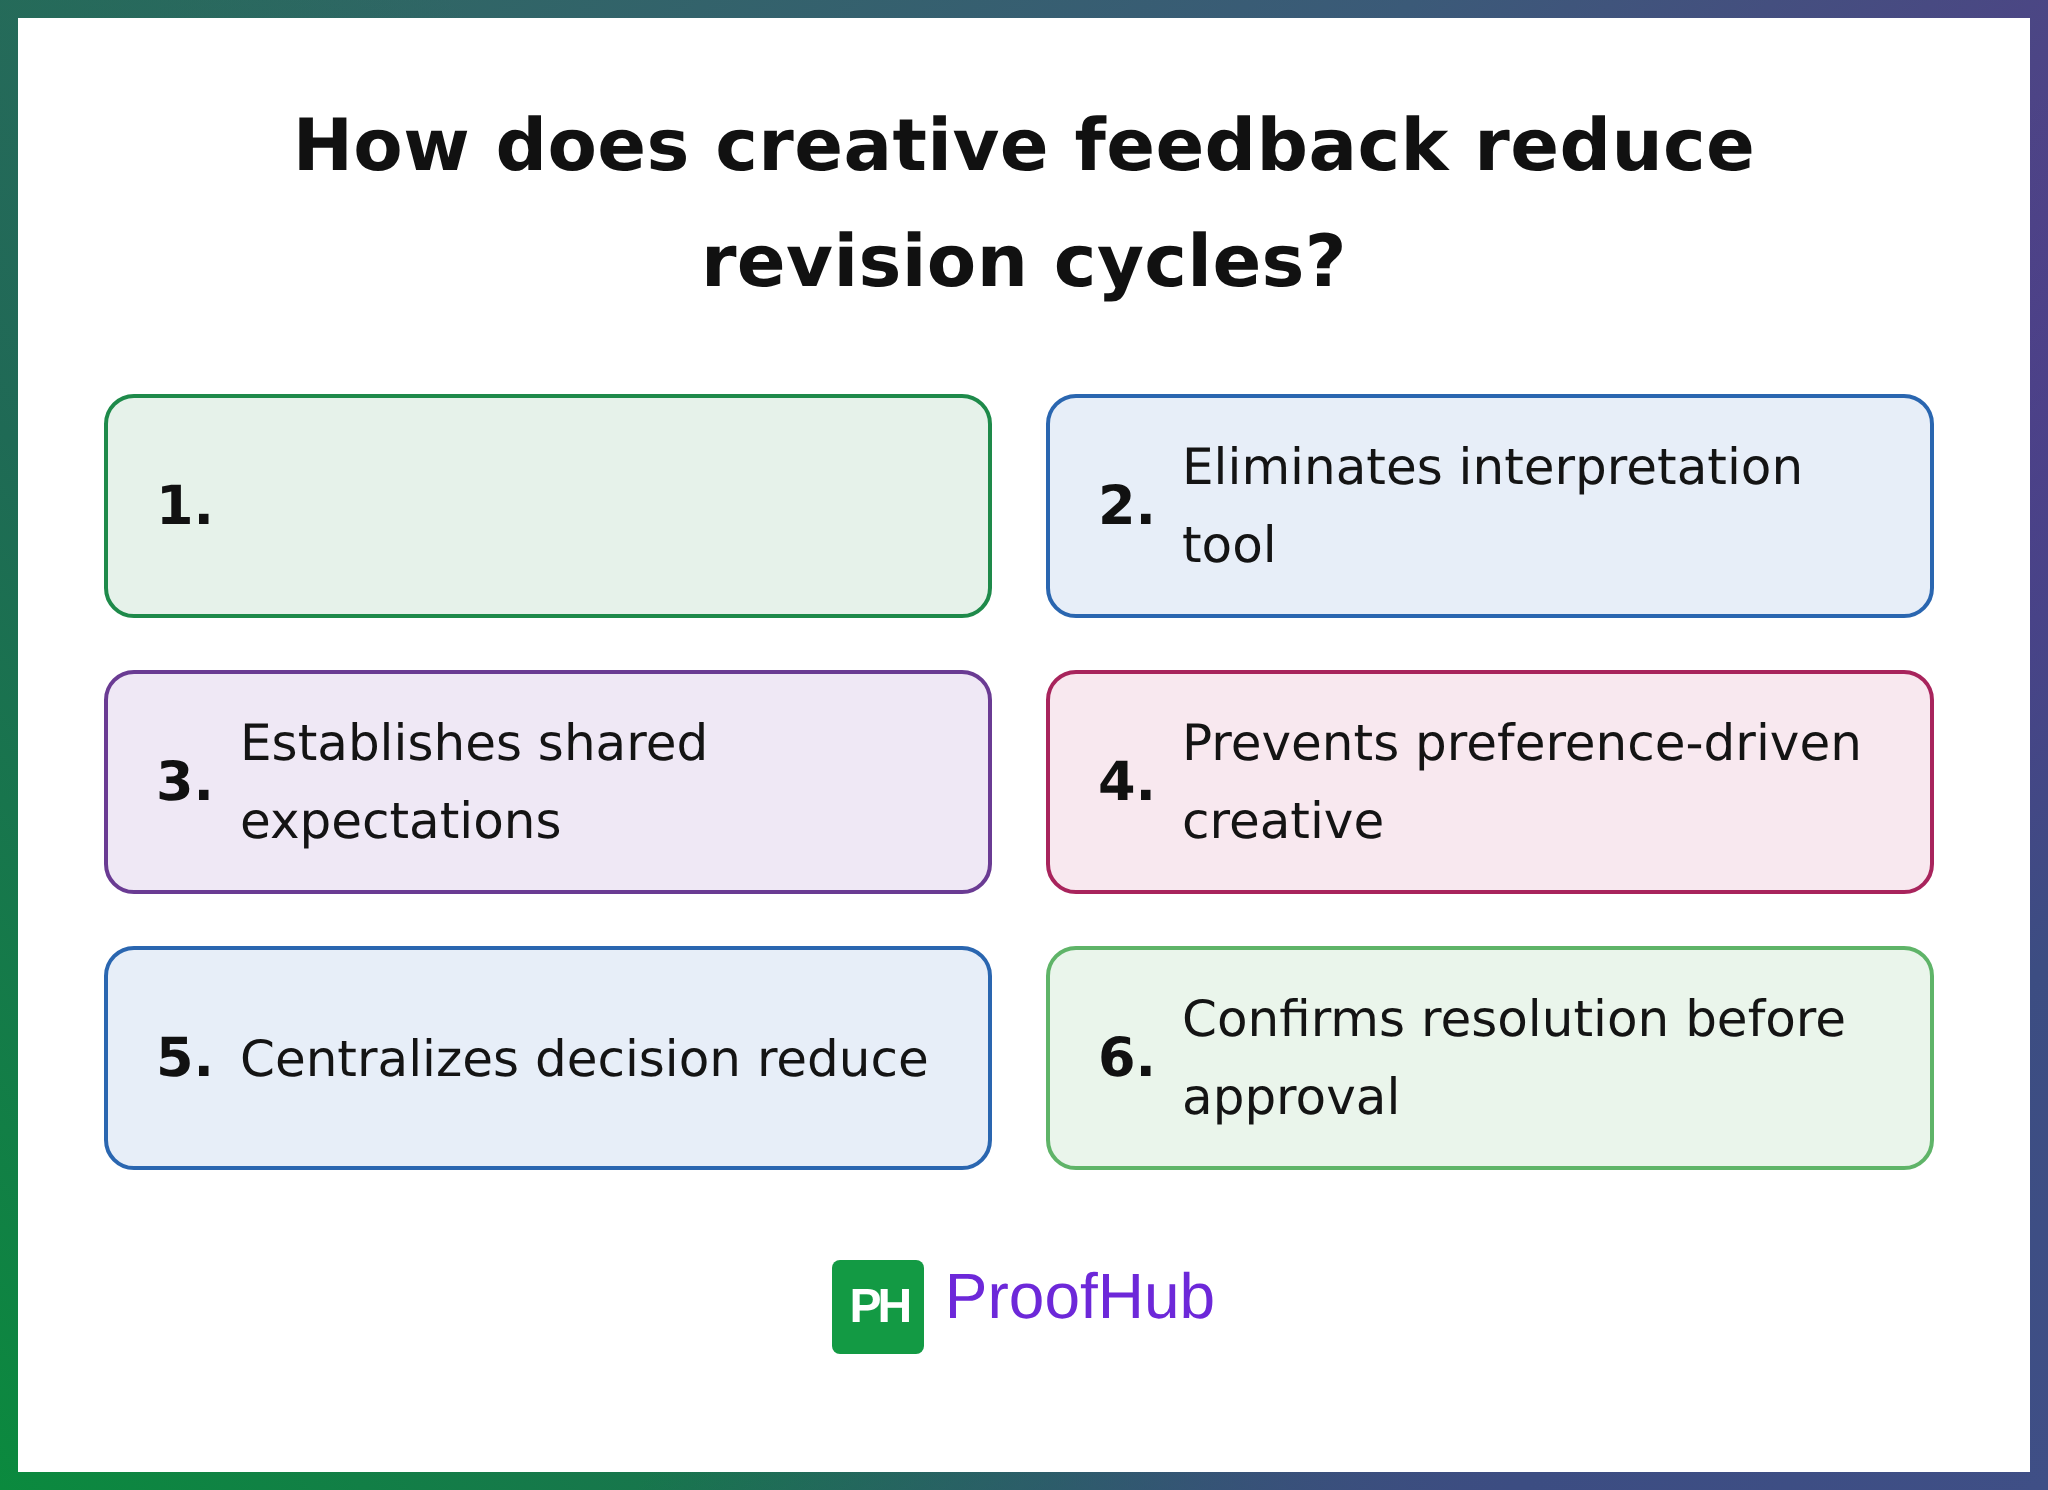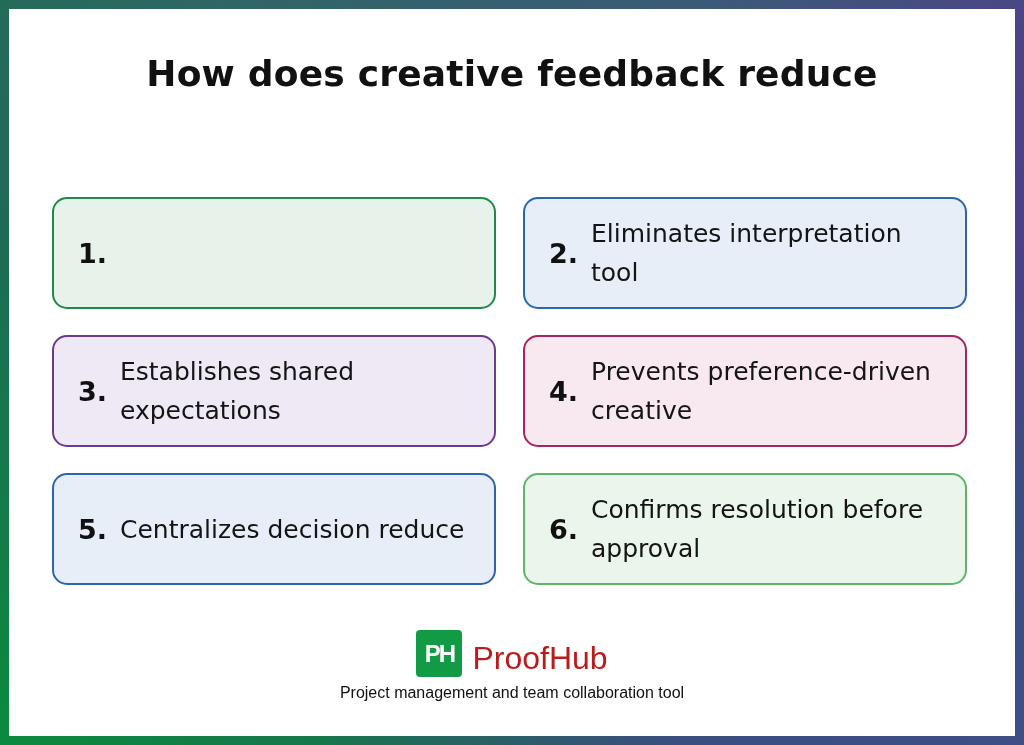--- a/index.html
+++ b/index.html
@@ -45,44 +45,45 @@
       font-size: 25px; color: #141414; line-height: 39px;
     }
     .c1 { left: 43px; top: 188px; border-color: #1e8a4a; background: #e6f2ea; }
     .c2 { left: 514px; top: 188px; border-color: #2a66b0; background: #e7eef8; }
     .c3 { left: 43px; top: 326px; border-color: #6a3b93; background: #efe8f5; }
     .c4 { left: 514px; top: 326px; border-color: #a8245c; background: #f8e8ef; }
     .c5 { left: 43px; top: 464px; border-color: #2a66b0; background: #e7eef8; }
     .c6 { left: 514px; top: 464px; border-color: #5fb468; background: #eaf5eb; }
     .brand {
       position: absolute; left: 0; right: 0; top: 621px;
-      display: flex; justify-content: center; align-items: flex-end;
+      display: flex; justify-content: center; align-items: flex-start;
     }
     .logo-box {
       width: 46px; height: 47px; background: #139a44; border-radius: 4px;
       color: #fff; font-weight: bold; font-size: 24px; letter-spacing: -2px;
       display: flex; align-items: center; justify-content: center;
       font-family: "Liberation Sans", sans-serif;
     }
     .brand-name {
-      font-family: "Liberation Sans", sans-serif; font-size: 32px; color: #b91c1c;
+      font-family: "Liberation Sans", sans-serif; font-size: 32px; color: #6d28d9;
       margin-left: 10px; font-weight: 500;
     }
     .tagline {
       position: absolute; left: 0; right: 0; top: 675px; text-align: center;
       font-family: "Liberation Sans", sans-serif; font-size: 16px; color: #111;
     }
   </style>
 </head>
 <body>
 
 <div class="frame">
   <div class="canvas">
     <h1 class="title" style="margin:0;">
       <span>How does creative feedback reduce</span>
+      <span>revision cycles?</span>
     </h1>
 
     <div class="card c1">
       <span class="num">1.</span>
     </div>
     <div class="card c2">
       <span class="num">2.</span>
       <span class="text" style="max-width:340px;">Eliminates interpretation tool</span>
     </div>
     <div class="card c3">
@@ -99,15 +100,14 @@
     </div>
     <div class="card c6">
       <span class="num">6.</span>
       <span class="text" style="max-width:350px;">Confirms resolution before approval</span>
     </div>
 
     <div class="brand">
       <div class="logo-box">PH</div>
       <div class="brand-name">ProofHub</div>
     </div>
-    <div class="tagline">Project management and team collaboration tool</div>
   </div>
 </div>
 
 </body></html>

